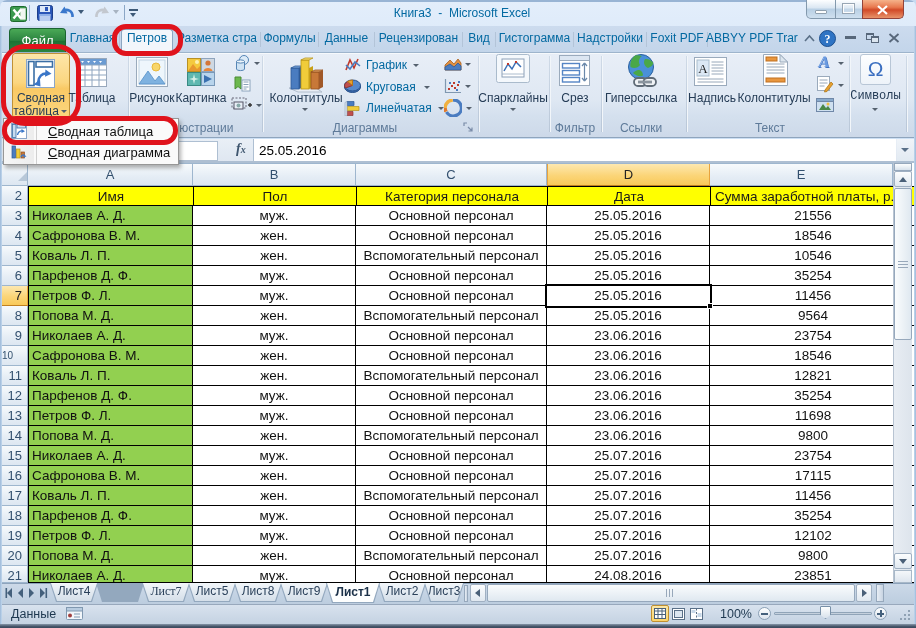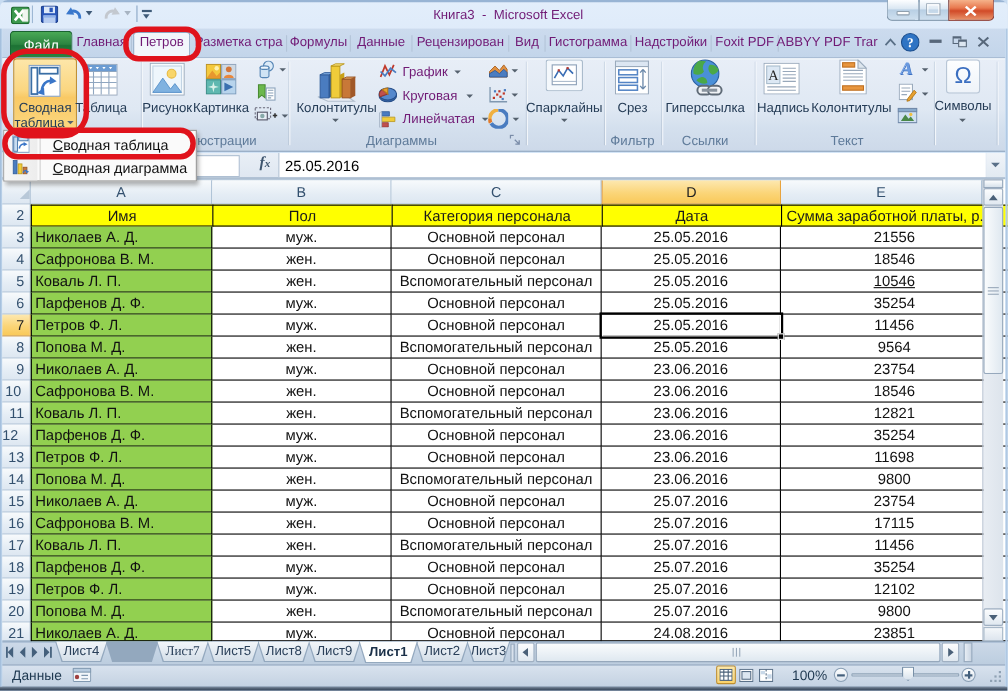--- a/index.html
+++ b/index.html
@@ -1,17 +1,17 @@
 <!DOCTYPE html>
 <html><head><meta charset="utf-8"><style>
 *{box-sizing:border-box;margin:0;padding:0;}
 html,body{width:916px;height:628px;overflow:hidden;}
 body{font-family:"Liberation Sans",sans-serif;position:relative;background:#c7dbf1;}
 .abs{position:absolute;}
-.tabtx{font-size:12px;color:#701a75;white-space:nowrap;}
+.tabtx{font-size:12px;color:#0369a1;white-space:nowrap;}
 svg{display:block;}
 </style></head><body>
 
 <div class="abs" style="left:0;top:0;width:916px;height:628px;border-radius:7px 7px 0 0;background:linear-gradient(#e3eefb,#cadef4 25%,#bcd4ee);overflow:hidden;">
 <div class="abs" style="left:0;top:0;width:916px;height:2px;background:#98b4d4;border-radius:7px 7px 0 0;"></div>
 </div>
 <svg class="abs" style="left:10px;top:6px;" width="17" height="16" viewBox="0 0 17 16">
 <rect x="0.5" y="0.5" width="16" height="15" rx="2" fill="#3c9a4e" stroke="#1d6b2e"></rect>
 <rect x="10.5" y="2.5" width="5" height="11" fill="#f0f6f0" stroke="#d0ddd0" stroke-width="0.5"></rect>
 <path d="M3.5 3.5 L11 12.5 M11 3.5 L3.5 12.5" stroke="#fff" stroke-width="2.4"></path>
@@ -296,21 +296,21 @@
 <div class="abs" style="left:838px;top:84px;width:0;height:0;border-left:3px solid transparent;border-right:3px solid transparent;border-top:3.5px solid #55616e;"></div>
 <svg class="abs" style="left:816px;top:98px;" width="18" height="16" viewBox="0 0 18 16">
 <rect x="0.5" y="0.5" width="17" height="13" fill="#cfe0f0" stroke="#7088a8"></rect>
 <rect x="0.5" y="0.5" width="17" height="3" fill="#88aacc" stroke="#7088a8"></rect>
 <path d="M3 12 L7 6 L10 10 L12 8 L15 12 Z" fill="#4a8848"></path>
 <circle cx="12" cy="6" r="1.5" fill="#f0c040"></circle>
 </svg>
 <div class="abs" style="left:720px;top:121px;width:100px;color:#5e7a99;font-size:12px;text-align:center;">Текст</div>
 <div class="abs" style="left:860px;top:54px;width:31px;height:31px;background:linear-gradient(#fdfeff,#eef3f9);border:1px solid #b8c6d6;border-radius:3px;"></div>
 <div class="abs" style="left:860px;top:57px;width:31px;height:24px;font-size:21px;color:#3a6ec0;text-align:center;line-height:24px;">Ω</div>
-<div class="abs" style="left:845px;top:90px;width:61px;height:13px;color:#253c56;font-size:12px;text-align:center;line-height:13px;">Символы</div>
+<div class="abs" style="left:845px;top:90px;width:61px;height:13px;color:#253c56;font-size:12px;text-align:center;line-height:13px;font-family:Liberation Mono, monospace;">Символы</div>
 <div class="abs" style="left:872px;top:108px;width:0;height:0;border-left:3px solid transparent;border-right:3px solid transparent;border-top:3.5px solid #55616e;"></div>
 <div class="abs" style="left:2px;top:139px;width:912px;height:24px;background:linear-gradient(#e9eff6,#dfe7f1);border-bottom:2px solid #aebfd2;"></div>
 <div class="abs" style="left:3px;top:141px;width:215px;height:20px;background:#fff;border:1px solid #aebfd2;"></div>
 <div class="abs" style="left:218px;top:141px;width:34px;height:20px;"></div>
 <div class="abs" style="left:236px;top:141px;width:17px;height:18px;font-family:'Liberation Serif',serif;font-style:italic;font-weight:bold;font-size:14px;color:#3e556e;">f<span style="font-size:10px;">x</span></div>
 <div class="abs" style="left:253px;top:139px;width:643px;height:22px;background:#fff;border-left:1px solid #aebfd2;"></div>
 <div class="abs" style="left:259px;top:143px;font-size:13.5px;color:#000;">25.05.2016</div>
 <div class="abs" style="left:897px;top:139px;width:17px;height:22px;background:linear-gradient(#f0f4f9,#e2eaf2);"></div>
 <div class="abs" style="left:901px;top:148px;width:0;height:0;border-left:4px solid transparent;border-right:4px solid transparent;border-top:4.5px solid #5a7088;"></div>
 <div class="abs" style="left:2px;top:163px;width:912px;height:420px;background:#fff;"></div>
@@ -323,23 +323,23 @@
 <div class="abs" style="left:547px;top:164px;width:163px;height:22px;background:linear-gradient(#fde8b0,#fbd578 55%,#f9c959);border-right:1px solid #e8a33d;border-left:1px solid #e8a33d;border-bottom:1px solid #c08020;color:#222;font-size:13px;text-align:center;line-height:21px;">D</div>
 <div class="abs" style="left:710px;top:164px;width:183px;height:22px;background:linear-gradient(#f7fafc,#e5edf5 60%,#dde7f1);border-right:1px solid #9eb6ce;border-bottom:1px solid #9eb6ce;color:#33506e;font-size:13px;text-align:center;line-height:21px;">E</div>
 <div class="abs" style="left:2px;top:186px;width:26px;height:20px;background:linear-gradient(#f7fafc,#e5edf5 60%,#dde7f1);border-right:1px solid #9eb6ce;border-bottom:1px solid #9eb6ce;color:#33506e;font-size:13px;text-align:right;padding-right:5px;line-height:19px;">2</div>
 <div class="abs" style="left:2px;top:206px;width:26px;height:20px;background:linear-gradient(#f7fafc,#e5edf5 60%,#dde7f1);border-right:1px solid #9eb6ce;border-bottom:1px solid #9eb6ce;color:#33506e;font-size:13px;text-align:right;padding-right:5px;line-height:19px;">3</div>
 <div class="abs" style="left:2px;top:226px;width:26px;height:20px;background:linear-gradient(#f7fafc,#e5edf5 60%,#dde7f1);border-right:1px solid #9eb6ce;border-bottom:1px solid #9eb6ce;color:#33506e;font-size:13px;text-align:right;padding-right:5px;line-height:19px;">4</div>
 <div class="abs" style="left:2px;top:246px;width:26px;height:20px;background:linear-gradient(#f7fafc,#e5edf5 60%,#dde7f1);border-right:1px solid #9eb6ce;border-bottom:1px solid #9eb6ce;color:#33506e;font-size:13px;text-align:right;padding-right:5px;line-height:19px;">5</div>
 <div class="abs" style="left:2px;top:266px;width:26px;height:20px;background:linear-gradient(#f7fafc,#e5edf5 60%,#dde7f1);border-right:1px solid #9eb6ce;border-bottom:1px solid #9eb6ce;color:#33506e;font-size:13px;text-align:right;padding-right:5px;line-height:19px;">6</div>
 <div class="abs" style="left:2px;top:286px;width:26px;height:20px;background:linear-gradient(#fde8b0,#fbd578 55%,#f9c959);border-right:1px solid #e8a33d;border-bottom:1px solid #c08020;color:#222;font-size:13px;text-align:right;padding-right:5px;line-height:19px;">7</div>
 <div class="abs" style="left:2px;top:306px;width:26px;height:20px;background:linear-gradient(#f7fafc,#e5edf5 60%,#dde7f1);border-right:1px solid #9eb6ce;border-bottom:1px solid #9eb6ce;color:#33506e;font-size:13px;text-align:right;padding-right:5px;line-height:19px;">8</div>
 <div class="abs" style="left:2px;top:326px;width:26px;height:20px;background:linear-gradient(#f7fafc,#e5edf5 60%,#dde7f1);border-right:1px solid #9eb6ce;border-bottom:1px solid #9eb6ce;color:#33506e;font-size:13px;text-align:right;padding-right:5px;line-height:19px;">9</div>
-<div class="abs" style="left:2px;top:346px;width:26px;height:20px;background:linear-gradient(#f7fafc,#e5edf5 60%,#dde7f1);border-right:1px solid #9eb6ce;border-bottom:1px solid #9eb6ce;color:#33506e;font-size:13px;text-align:center;padding-right:5px;line-height:19px;">10</div>
+<div class="abs" style="left:2px;top:346px;width:26px;height:20px;background:linear-gradient(#f7fafc,#e5edf5 60%,#dde7f1);border-right:1px solid #9eb6ce;border-bottom:1px solid #9eb6ce;color:#33506e;font-size:10px;text-align:left;padding-right:5px;line-height:19px;">10</div>
 <div class="abs" style="left:2px;top:366px;width:26px;height:20px;background:linear-gradient(#f7fafc,#e5edf5 60%,#dde7f1);border-right:1px solid #9eb6ce;border-bottom:1px solid #9eb6ce;color:#33506e;font-size:13px;text-align:right;padding-right:5px;line-height:19px;">11</div>
-<div class="abs" style="left:2px;top:386px;width:26px;height:20px;background:linear-gradient(#f7fafc,#e5edf5 60%,#dde7f1);border-right:1px solid #9eb6ce;border-bottom:1px solid #9eb6ce;color:#33506e;font-size:13px;padding-right:5px;line-height:19px;">12</div>
+<div class="abs" style="left:2px;top:386px;width:26px;height:20px;background:linear-gradient(#f7fafc,#e5edf5 60%,#dde7f1);border-right:1px solid #9eb6ce;border-bottom:1px solid #9eb6ce;color:#33506e;font-size:13px;text-align:right;padding-right:5px;line-height:19px;">12</div>
 <div class="abs" style="left:2px;top:406px;width:26px;height:20px;background:linear-gradient(#f7fafc,#e5edf5 60%,#dde7f1);border-right:1px solid #9eb6ce;border-bottom:1px solid #9eb6ce;color:#33506e;font-size:13px;text-align:right;padding-right:5px;line-height:19px;">13</div>
 <div class="abs" style="left:2px;top:426px;width:26px;height:20px;background:linear-gradient(#f7fafc,#e5edf5 60%,#dde7f1);border-right:1px solid #9eb6ce;border-bottom:1px solid #9eb6ce;color:#33506e;font-size:13px;text-align:right;padding-right:5px;line-height:19px;">14</div>
 <div class="abs" style="left:2px;top:446px;width:26px;height:20px;background:linear-gradient(#f7fafc,#e5edf5 60%,#dde7f1);border-right:1px solid #9eb6ce;border-bottom:1px solid #9eb6ce;color:#33506e;font-size:13px;text-align:right;padding-right:5px;line-height:19px;">15</div>
 <div class="abs" style="left:2px;top:466px;width:26px;height:20px;background:linear-gradient(#f7fafc,#e5edf5 60%,#dde7f1);border-right:1px solid #9eb6ce;border-bottom:1px solid #9eb6ce;color:#33506e;font-size:13px;text-align:right;padding-right:5px;line-height:19px;">16</div>
 <div class="abs" style="left:2px;top:486px;width:26px;height:20px;background:linear-gradient(#f7fafc,#e5edf5 60%,#dde7f1);border-right:1px solid #9eb6ce;border-bottom:1px solid #9eb6ce;color:#33506e;font-size:13px;text-align:right;padding-right:5px;line-height:19px;">17</div>
 <div class="abs" style="left:2px;top:506px;width:26px;height:20px;background:linear-gradient(#f7fafc,#e5edf5 60%,#dde7f1);border-right:1px solid #9eb6ce;border-bottom:1px solid #9eb6ce;color:#33506e;font-size:13px;text-align:right;padding-right:5px;line-height:19px;">18</div>
 <div class="abs" style="left:2px;top:526px;width:26px;height:20px;background:linear-gradient(#f7fafc,#e5edf5 60%,#dde7f1);border-right:1px solid #9eb6ce;border-bottom:1px solid #9eb6ce;color:#33506e;font-size:13px;text-align:right;padding-right:5px;line-height:19px;">19</div>
 <div class="abs" style="left:2px;top:546px;width:26px;height:20px;background:linear-gradient(#f7fafc,#e5edf5 60%,#dde7f1);border-right:1px solid #9eb6ce;border-bottom:1px solid #9eb6ce;color:#33506e;font-size:13px;text-align:right;padding-right:5px;line-height:19px;">20</div>
 <div class="abs" style="left:2px;top:566px;width:26px;height:17px;background:linear-gradient(#f7fafc,#e5edf5 60%,#dde7f1);border-right:1px solid #9eb6ce;border-bottom:1px solid #9eb6ce;color:#33506e;font-size:13px;text-align:right;padding-right:5px;line-height:19px;">21</div>
 <div class="abs" style="left:28px;top:186px;width:165px;height:20px;background:#ffff00;border:1px solid #000;border-right:none;color:#1a1a1a;font-size:13.5px;text-align:center;line-height:19px;white-space:nowrap;overflow:hidden;">Имя</div>
@@ -357,21 +357,21 @@
 <div class="abs" style="left:710px;top:206px;width:206px;height:20px;border-bottom:1px solid #000;color:#111;font-size:13.5px;line-height:19px;text-align:center;">21556</div>
 <div class="abs" style="left:28px;top:226px;width:165px;height:20px;background:#92d050;border-left:1px solid #000;border-bottom:1px solid #000;border-right:1px solid #000;color:#111;font-size:13.5px;line-height:19px;padding-left:3px;white-space:nowrap;">Сафронова В. М.</div>
 <div class="abs" style="left:193px;top:226px;width:163px;height:20px;border-bottom:1px solid #000;border-right:1px solid #000;color:#111;font-size:13.5px;line-height:19px;text-align:center;">жен.</div>
 <div class="abs" style="left:356px;top:226px;width:191px;height:20px;border-bottom:1px solid #000;border-right:1px solid #000;color:#111;font-size:13.5px;line-height:19px;text-align:center;">Основной персонал</div>
 <div class="abs" style="left:547px;top:226px;width:163px;height:20px;border-bottom:1px solid #000;border-right:1px solid #000;color:#111;font-size:13.5px;line-height:19px;text-align:center;">25.05.2016</div>
 <div class="abs" style="left:710px;top:226px;width:206px;height:20px;border-bottom:1px solid #000;color:#111;font-size:13.5px;line-height:19px;text-align:center;">18546</div>
 <div class="abs" style="left:28px;top:246px;width:165px;height:20px;background:#92d050;border-left:1px solid #000;border-bottom:1px solid #000;border-right:1px solid #000;color:#111;font-size:13.5px;line-height:19px;padding-left:3px;white-space:nowrap;">Коваль Л. П.</div>
 <div class="abs" style="left:193px;top:246px;width:163px;height:20px;border-bottom:1px solid #000;border-right:1px solid #000;color:#111;font-size:13.5px;line-height:19px;text-align:center;">жен.</div>
 <div class="abs" style="left:356px;top:246px;width:191px;height:20px;border-bottom:1px solid #000;border-right:1px solid #000;color:#111;font-size:13.5px;line-height:19px;text-align:center;">Вспомогательный персонал</div>
 <div class="abs" style="left:547px;top:246px;width:163px;height:20px;border-bottom:1px solid #000;border-right:1px solid #000;color:#111;font-size:13.5px;line-height:19px;text-align:center;">25.05.2016</div>
-<div class="abs" style="left:710px;top:246px;width:206px;height:20px;border-bottom:1px solid #000;color:#111;font-size:13.5px;line-height:19px;text-align:center;text-decoration:underline;">10546</div>
+<div class="abs" style="left:710px;top:246px;width:206px;height:20px;border-bottom:1px solid #000;color:#111;font-size:13.5px;line-height:19px;text-align:center;">10546</div>
 <div class="abs" style="left:28px;top:266px;width:165px;height:20px;background:#92d050;border-left:1px solid #000;border-bottom:1px solid #000;border-right:1px solid #000;color:#111;font-size:13.5px;line-height:19px;padding-left:3px;white-space:nowrap;">Парфенов Д. Ф.</div>
 <div class="abs" style="left:193px;top:266px;width:163px;height:20px;border-bottom:1px solid #000;border-right:1px solid #000;color:#111;font-size:13.5px;line-height:19px;text-align:center;">муж.</div>
 <div class="abs" style="left:356px;top:266px;width:191px;height:20px;border-bottom:1px solid #000;border-right:1px solid #000;color:#111;font-size:13.5px;line-height:19px;text-align:center;">Основной персонал</div>
 <div class="abs" style="left:547px;top:266px;width:163px;height:20px;border-bottom:1px solid #000;border-right:1px solid #000;color:#111;font-size:13.5px;line-height:19px;text-align:center;">25.05.2016</div>
 <div class="abs" style="left:710px;top:266px;width:206px;height:20px;border-bottom:1px solid #000;color:#111;font-size:13.5px;line-height:19px;text-align:center;">35254</div>
 <div class="abs" style="left:28px;top:286px;width:165px;height:20px;background:#92d050;border-left:1px solid #000;border-bottom:1px solid #000;border-right:1px solid #000;color:#111;font-size:13.5px;line-height:19px;padding-left:3px;white-space:nowrap;">Петров Ф. Л.</div>
 <div class="abs" style="left:193px;top:286px;width:163px;height:20px;border-bottom:1px solid #000;border-right:1px solid #000;color:#111;font-size:13.5px;line-height:19px;text-align:center;">муж.</div>
 <div class="abs" style="left:356px;top:286px;width:191px;height:20px;border-bottom:1px solid #000;border-right:1px solid #000;color:#111;font-size:13.5px;line-height:19px;text-align:center;">Основной персонал</div>
 <div class="abs" style="left:547px;top:286px;width:163px;height:20px;border-bottom:1px solid #000;border-right:1px solid #000;color:#111;font-size:13.5px;line-height:19px;text-align:center;">25.05.2016</div>
 <div class="abs" style="left:710px;top:286px;width:206px;height:20px;border-bottom:1px solid #000;color:#111;font-size:13.5px;line-height:19px;text-align:center;">11456</div>

